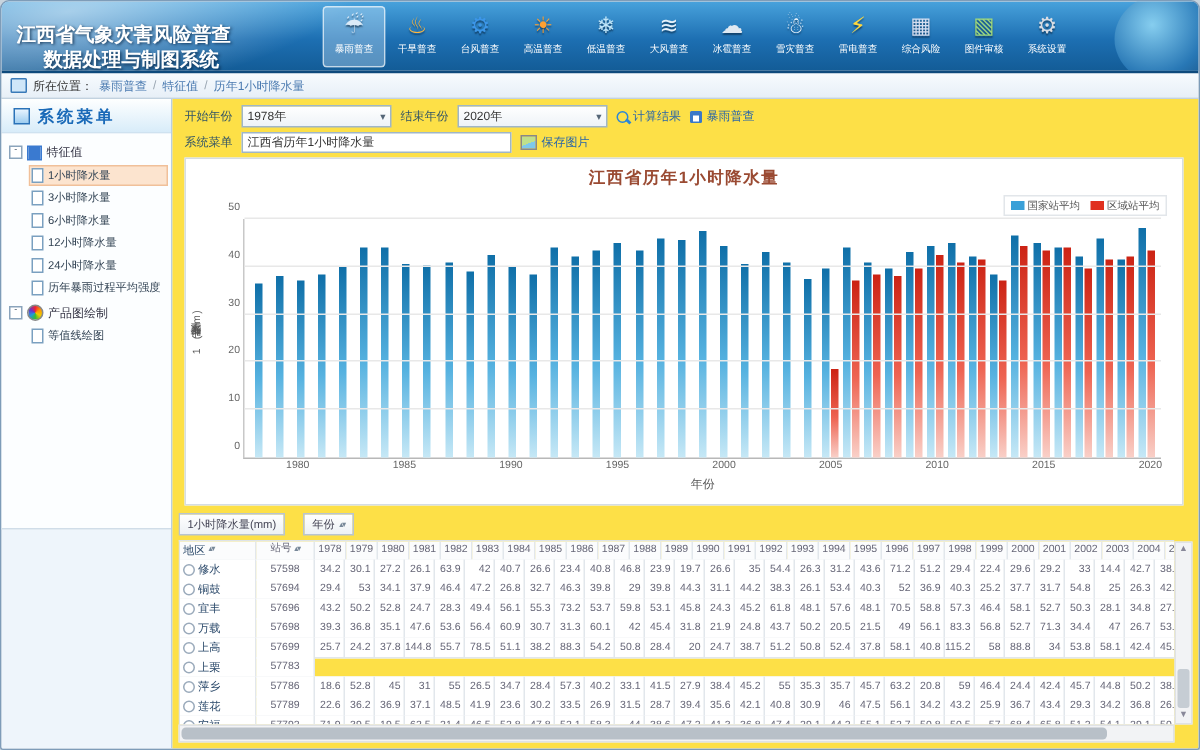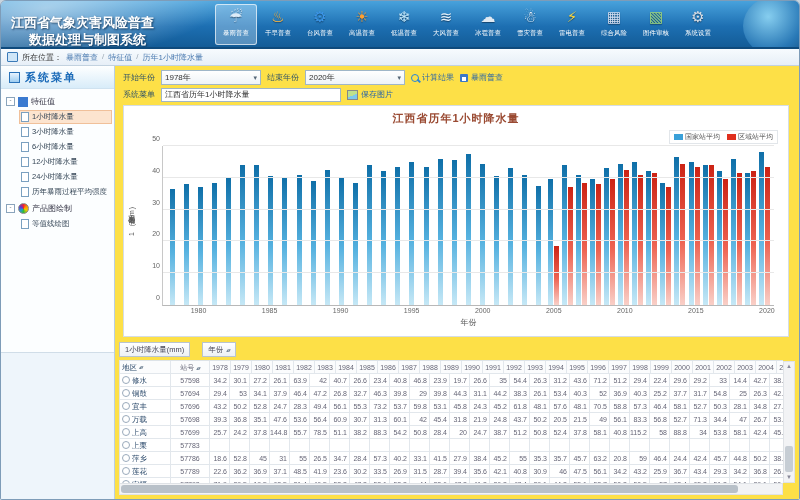--- a/index.html
+++ b/index.html
@@ -94,21 +94,21 @@
   .bar.s1{background:linear-gradient(180deg,#cc2314,#ee6452 55%,#f9d0c8);}
   .xtick{position:absolute;top:100%;margin-top:2px;font-size:7px;color:#666;transform:translateX(-50%);}
   .xlabel{position:absolute;top:100%;left:50%;margin-top:12px;font-size:8px;color:#555;transform:translateX(-50%);}
   
   .table-zone{position:absolute;top:276px;left:4px;right:16px;bottom:16px;overflow:hidden;}
   .tbl-tools{display:flex;gap:12px;margin-bottom:3px;}
   .box-btn{border:1px solid #b8c4d0;background:linear-gradient(#fff,#edf1f5);font-size:7.5px;color:#445;
     height:13px;display:flex;align-items:center;padding:0 5px;gap:3px;cursor:pointer;}
   .sort{font-size:5.5px;color:#789;letter-spacing:-1px;}
   .tbl{overflow:hidden;border-top:1px solid #dde3e8;border-left:1px solid #dde3e8;}
-  .trow{display:flex;height:13px;line-height:13px;}
+  .trow{display:flex;height:13px;line-height:13px;align-items:flex-end;}
   .tcell{border-right:1px solid #e2e7ec;border-bottom:1px solid #e2e7ec;font-size:7px;color:#667;
     text-align:center;flex:0 0 auto;overflow:hidden;white-space:nowrap;background:#fff;}
   .tcell.head{background:#fbfcfd;color:#667;}
   .c-region{width:48px;display:flex;align-items:center;padding-left:2px;gap:2px;text-align:left;}
   .c-station{width:38px;}
   .c-year{width:20px;}
   .c-val{width:20px;text-align:right;padding-right:2px;box-sizing:border-box;}
   .radio{width:6px;height:6px;border:1px solid #9aaabb;border-radius:50%;background:#fff;flex:0 0 auto;}
   .rname{font-size:7.5px;color:#2c4a6b;}
   

